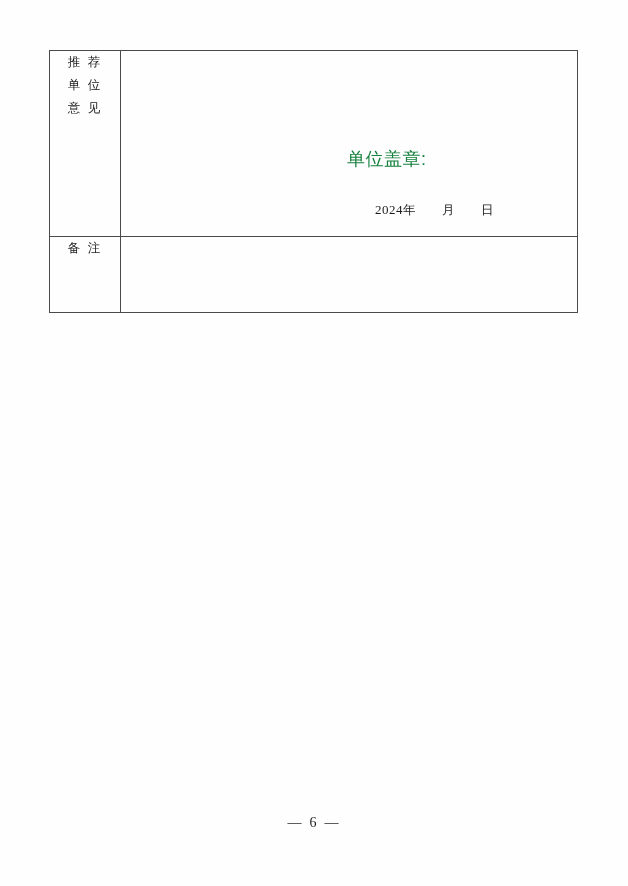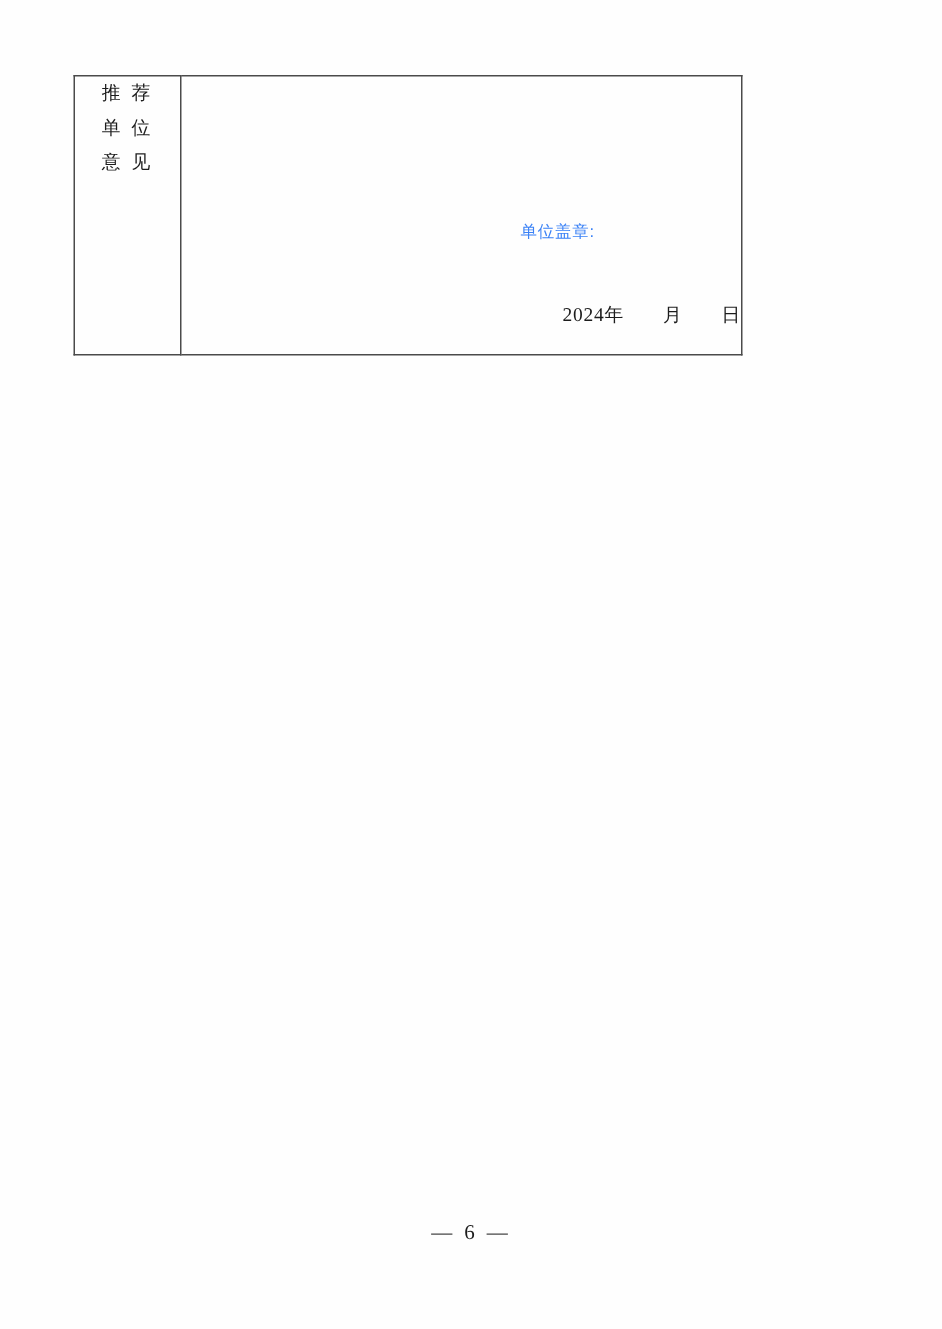--- a/index.html
+++ b/index.html
@@ -20,21 +20,21 @@
     position: absolute;
     inset: 0;
     background: #fefefe;
   }
 
   
   .form-table {
     position: absolute;
     left: 49px;
     top: 50px;
-    width: 446px;
+    width: 529px;
     border-collapse: collapse;
     table-layout: fixed;
   }
   .form-table td {
     border: 1px solid #4a4a4a;
     padding: 0;
     vertical-align: top;
   }
 
   .label-cell {
@@ -58,24 +58,24 @@
     height: 185px;
   }
   .content-cell.remark {
     height: 75px;
   }
 
   .seal-text {
     position: absolute;
     left: 226px;
     top: 96px;
-    font-size: 11px;
+    font-size: 18px;
     font-family: Liberation Sans, sans-serif;
     letter-spacing: 0.5px;
-    color: #3b82f6;
+    color: #15803d;
     white-space: nowrap;
   }
 
   .date-line {
     position: absolute;
     left: 254px;
     top: 151px;
     font-size: 13px;
     color: #1c1c1c;
     white-space: nowrap;
@@ -118,20 +118,26 @@
           <span class="lbl-line">单 位</span>
           <span class="lbl-line">意 见</span>
         </td>
         <td class="content-cell">
           <span class="seal-text">单位盖章:</span>
           <span class="date-line">
             <span class="y">2024</span><span class="cn">年</span><span class="gap-lg"></span><span class="cn">月</span><span class="gap-lg"></span><span class="cn">日</span>
           </span>
         </td>
       </tr>
+      <tr>
+        <td class="label-cell">
+          <span class="lbl-line">备 注</span>
+        </td>
+        <td class="content-cell remark"></td>
+      </tr>
     </tbody>
   </table>
 
   <div class="page-number">
     <span class="dash">—</span><span>6</span><span class="dash">—</span>
   </div>
 
 </div>
 
 </body></html>

